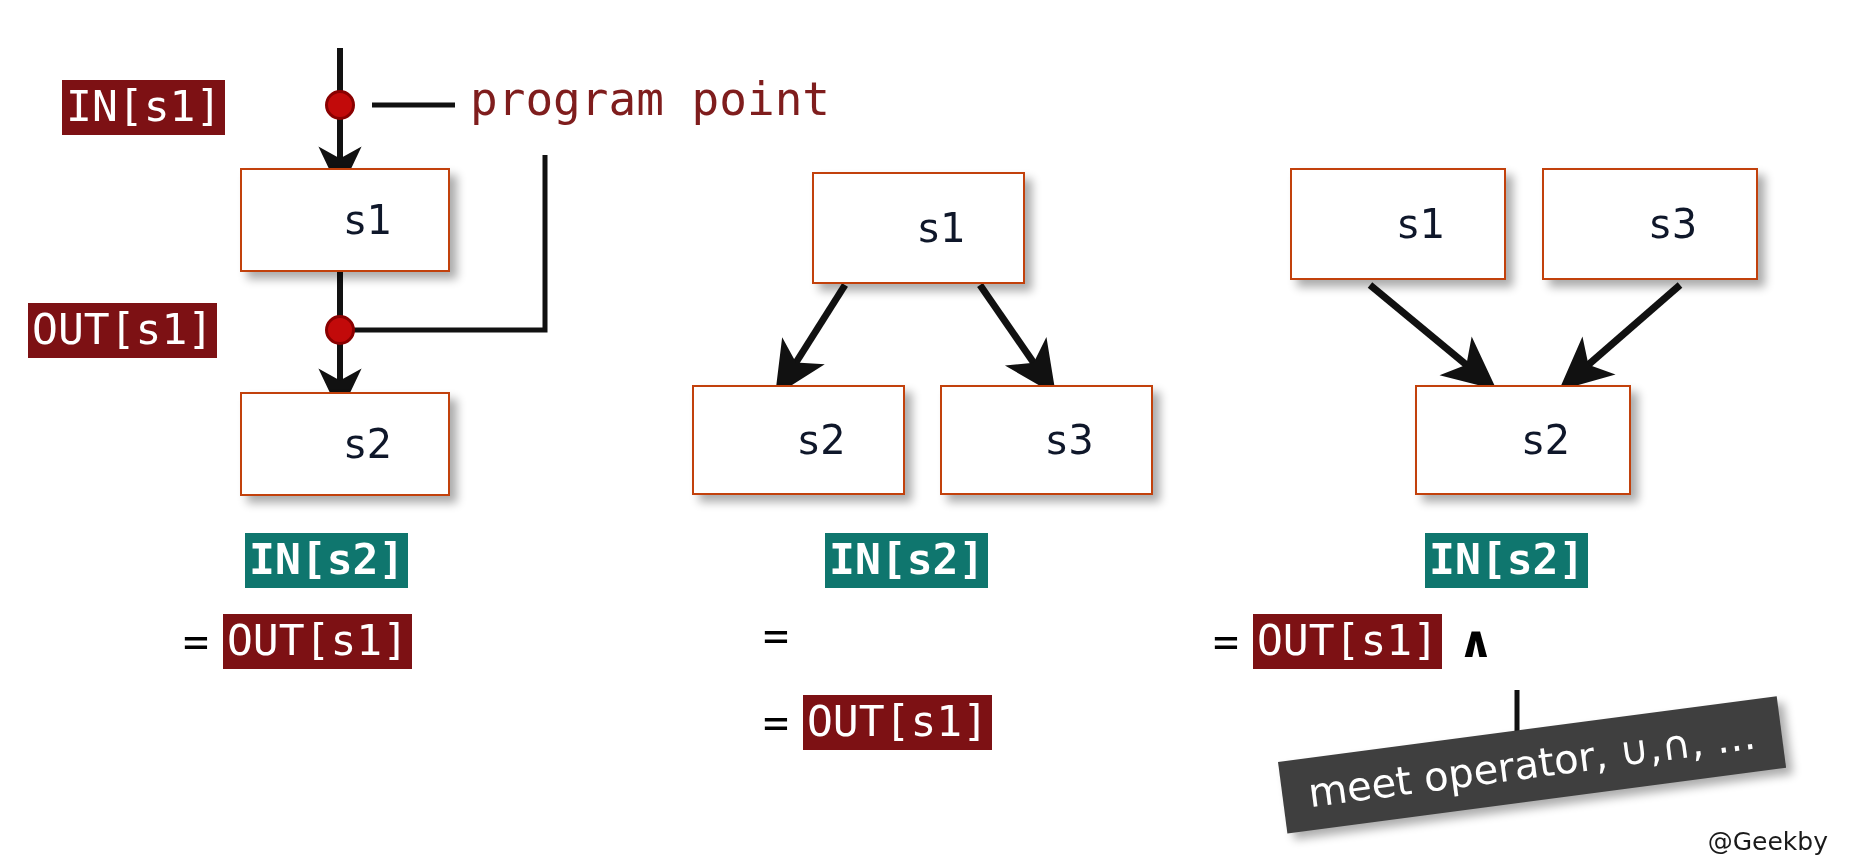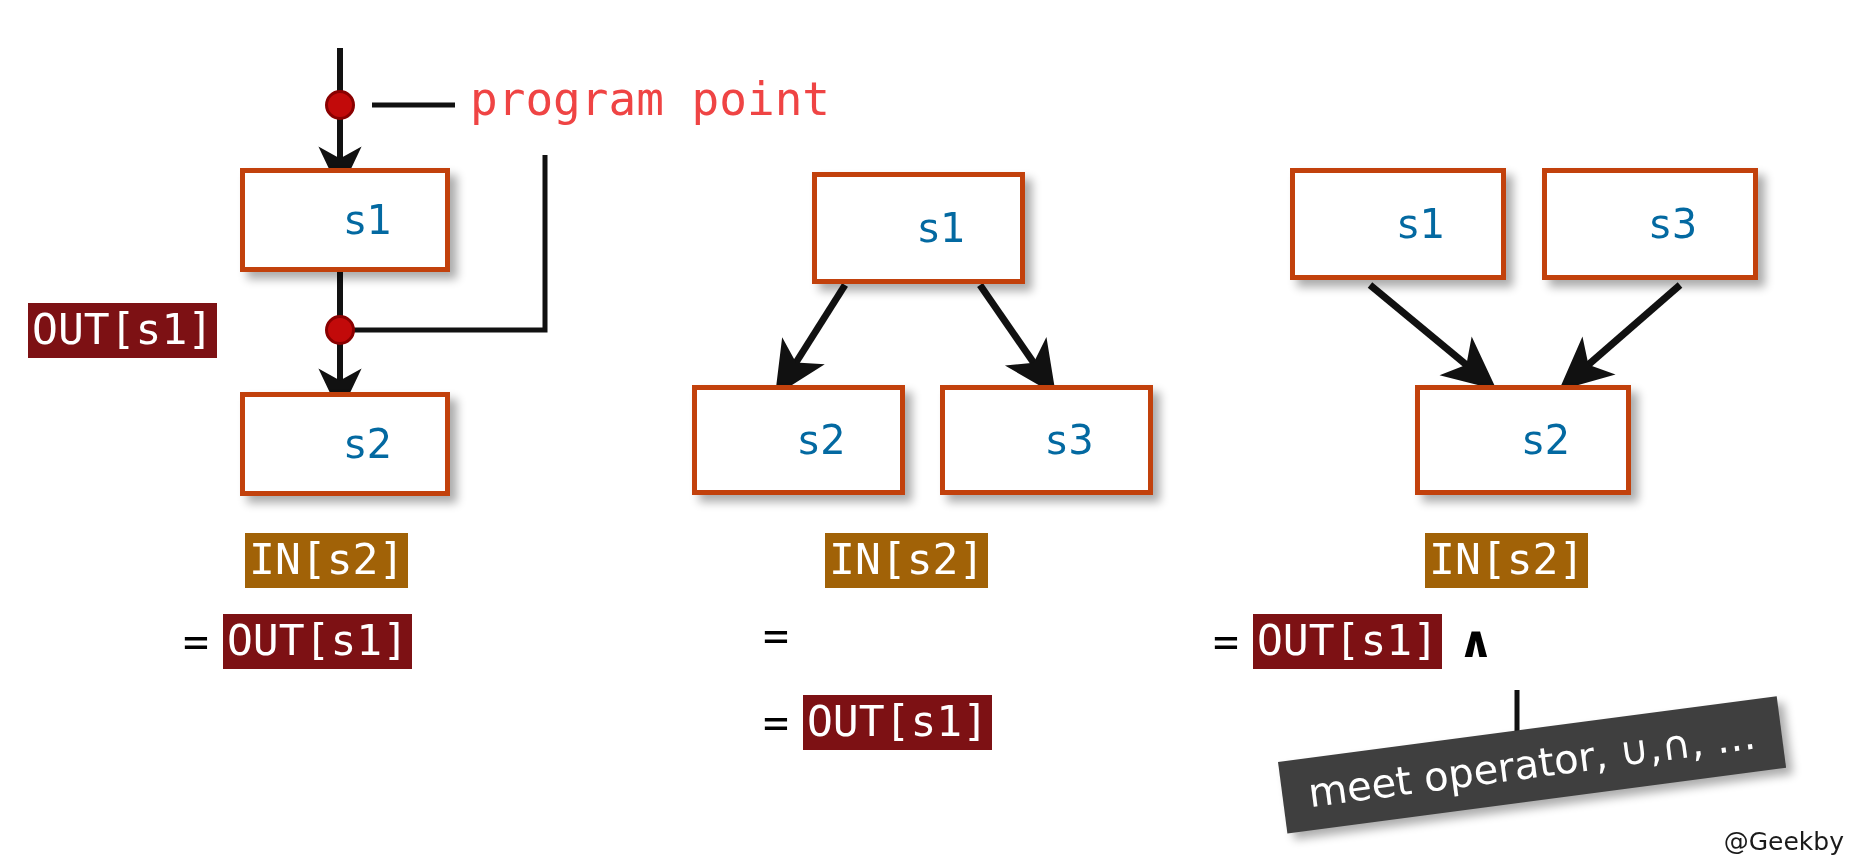--- a/index.html
+++ b/index.html
@@ -1,24 +1,24 @@
 <!DOCTYPE html>
 <html><head>
 <meta charset="utf-8">
 <style>
   html,body{margin:0;padding:0;background:#ffffff;}
   body{width:1858px;height:862px;overflow:hidden;font-family:"DejaVu Sans Mono",monospace;}
   #stage{position:relative;width:1858px;height:862px;background:#fff;}
 
   .node{
-    position:absolute;background:#ffffff;border:5px solid #c2410c;
+    position:absolute;background:#ffffff;border:2px solid #c2410c;
     box-sizing:border-box;
     display:flex;align-items:center;justify-content:center;
     font-family:"DejaVu Sans",sans-serif;
-    font-size:40px;color:#0369a1;letter-spacing:1px;
+    font-size:40px;color:#0f172a;letter-spacing:1px;
     box-shadow:7px 7px 9px rgba(0,0,0,0.33);
     padding-left:48px;
   }
 
   .tag{
     position:absolute;color:#ffffff;
     font-family:"DejaVu Sans Mono",monospace;
     font-size:43px;line-height:1.0;
     padding:5px 4px 7px 4px;white-space:nowrap;
     box-sizing:border-box;
@@ -26,44 +26,44 @@
   .tag.red{background:#7d1114;}
 
   .eq{
     position:absolute;
     font-family:"DejaVu Sans Mono",monospace;
     font-size:43px;line-height:1.0;color:#000000;
     white-space:nowrap;display:flex;align-items:center;gap:14px;
   }
   .eq .chip{color:#fff;padding:5px 4px 7px 4px;}
   .eq .chip.red{background:#7d1114;}
-  .eq .chip.blue{background:#a16207;}
+  .eq .chip.blue{background:#0f766e;font-weight:bold;}
   .eq .meet{color:#000;font-family:"DejaVu Sans",sans-serif;font-size:44px;font-weight:bold;padding:0 2px;}
 
   .ptlabel{
-    position:absolute;color:#ef4444;
+    position:absolute;color:#7f1d1d;
     font-family:"DejaVu Sans Mono",monospace;
     font-size:46px;white-space:nowrap;
   }
 
   .dot{position:absolute;width:30px;height:30px;border-radius:50%;
        background:#c20a0a;border:3px solid #8a0000;box-sizing:border-box;}
 
   svg.wires{position:absolute;left:0;top:0;width:1858px;height:862px;pointer-events:none;}
 
   .ribbon{
     position:absolute;background:#3f3f3f;color:#ffffff;
     font-family:"DejaVu Sans",sans-serif;font-size:40px;
     padding:12px 26px 14px 26px;white-space:nowrap;
     transform:rotate(-7.5deg);transform-origin:left top;
     box-shadow:6px 7px 10px rgba(0,0,0,0.33);
   }
 
   .watermark{
-    position:absolute;right:14px;bottom:6px;
+    position:absolute;right:30px;bottom:6px;
     font-family:"DejaVu Sans",sans-serif;font-size:25px;color:#1a1a1a;
   }
 </style>
 </head>
 <body>
 
 <div id="stage">
 
   <svg class="wires" viewBox="0 0 1858 862">
     <defs>
@@ -89,20 +89,23 @@
   <div class="node" style="left:240px;top:168px;width:210px;height:104px;">
     <span>s1</span>
   </div>
   <div class="node" style="left:240px;top:392px;width:210px;height:104px;">
     <span>s2</span>
   </div>
 
   <div class="dot" style="left:325px;top:90px;"></div>
   <div class="dot" style="left:325px;top:315px;"></div>
 
+  <div class="tag red" style="left:62px;top:80px;">
+    <span>IN[s1]</span>
+  </div>
   <div class="tag red" style="left:28px;top:303px;">
     <span>OUT[s1]</span>
   </div>
 
   <div class="ptlabel" style="left:470px;top:72px;">
     <span>program point</span>
   </div>
 
   <div class="eq" style="left:245px;top:533px;">
     <span class="chip blue">IN[s2]</span>

